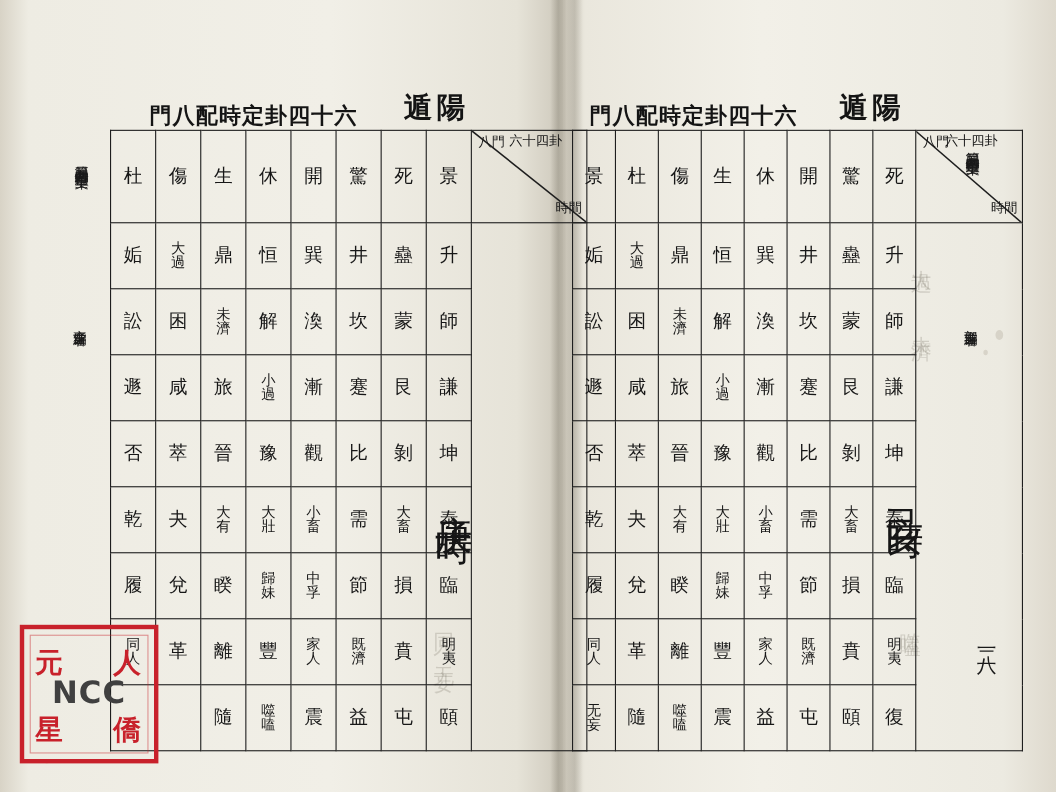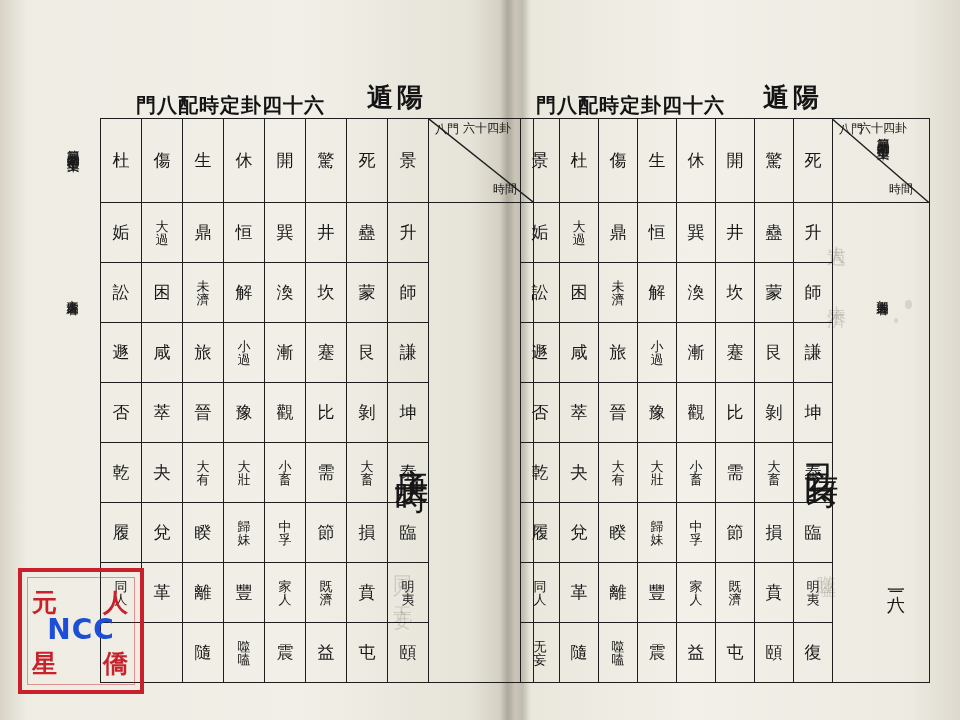--- a/index.html
+++ b/index.html
@@ -59,21 +59,21 @@
   table.grid td.blank{}
   .cellstack{display:flex;flex-direction:column;align-items:center;justify-content:center;height:100%;}
   .cellstack span{display:block;line-height:1.0;}
 
   
   .diag{position:relative;overflow:hidden;}
   .diag .dl{position:absolute;left:-10%;top:-10%;width:130%;height:130%;}
   .diag .lab{position:absolute;font-size:12px;font-family:Liberation Mono, monospace;color:#171717;line-height:1.0;}
   .diag .lab.a{left:6px;top:5px;}      
   .diag .lab.b{right:22px;top:4px;}    
-  .diag .lab.c{right:16px;bottom:6px;}  
+  .diag .lab.c{right:4px;bottom:6px;}  
 
   
   .bigcol{
     position:absolute;
     font-family:"DejaVu Serif","Liberation Serif",serif;
     font-size:34px;color:#161616;letter-spacing:6px;
     text-align:center;line-height:1.35;
   }
 
   
@@ -96,21 +96,21 @@
     border:4px solid #c8212b;box-sizing:border-box;
   }
   .stamp .sq{position:absolute;inset:5px;border:1px solid #c8212b;opacity:.45;}
   .stamp .ch{position:absolute;color:#c8212b;font-weight:bold;
     font-family:"DejaVu Serif","Liberation Serif",serif;}
   .stamp .ch1{left:10px;top:14px;font-size:25px;}
   .stamp .ch2{right:12px;top:14px;font-size:25px;}
   .stamp .ch3{left:10px;bottom:10px;font-size:25px;}
   .stamp .ch4{right:12px;bottom:10px;font-size:25px;}
   .stamp .ncc{position:absolute;left:50%;top:50%;transform:translate(-50%,-54%);
-    color:#1d4ed8;font-weight:bold;font-size:28px;letter-spacing:1px;
+    color:#404040;font-weight:bold;font-size:28px;letter-spacing:1px;
     font-family:"DejaVu Sans","Liberation Sans",sans-serif;}
 
   
   .speck{position:absolute;border-radius:50%;background:rgba(120,110,90,.18);}
 </style>
 </head>
 <body>
 
 <div id="page">
 

